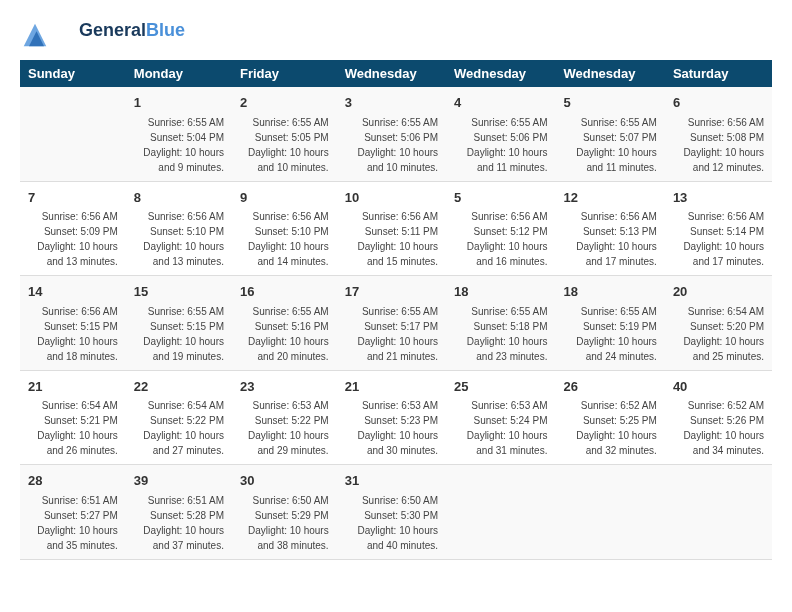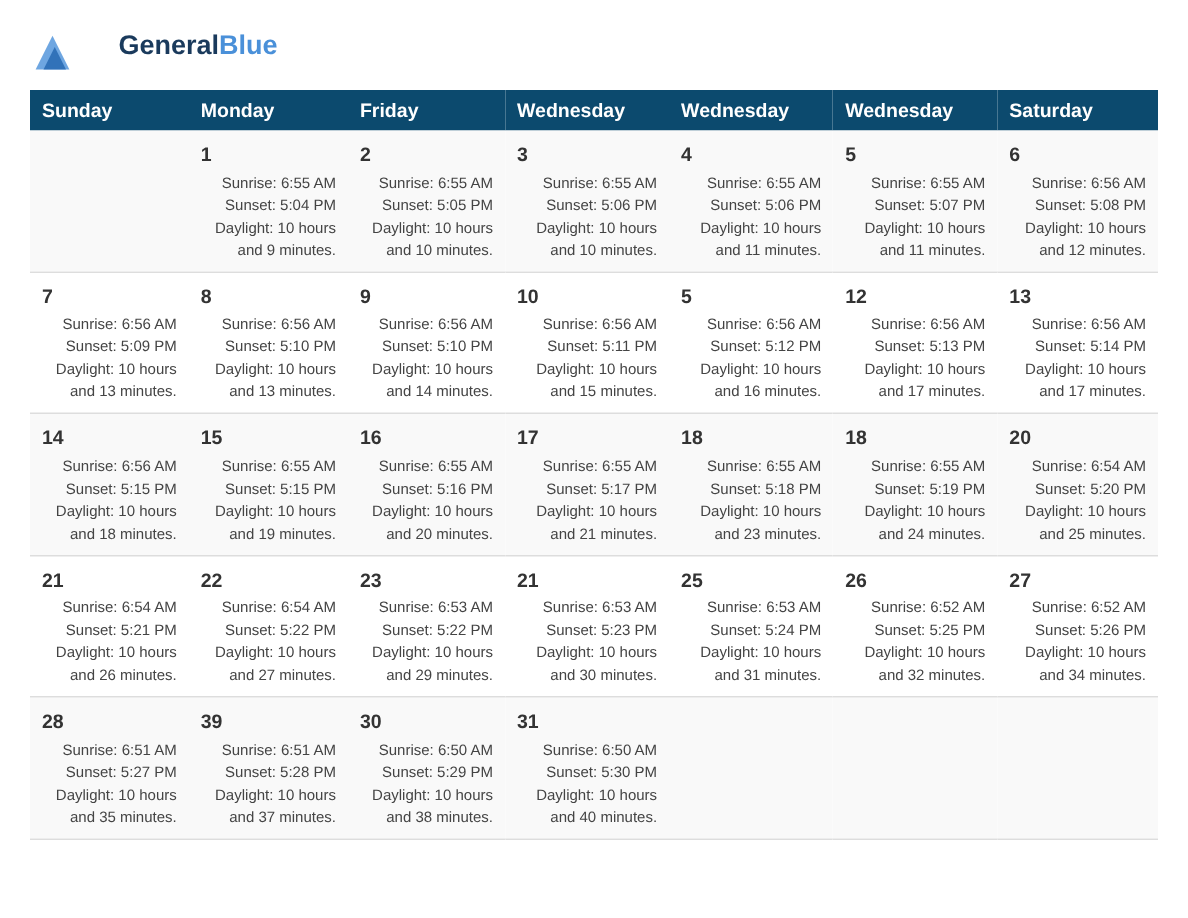--- a/index.html
+++ b/index.html
@@ -229,21 +229,21 @@
         </td>
         <td>
           <span class="day-num">25</span>
           <div class="day-info">Sunrise: 6:53 AM<br>Sunset: 5:24 PM<br>Daylight: 10 hours and 31 minutes.</div>
         </td>
         <td>
           <span class="day-num">26</span>
           <div class="day-info">Sunrise: 6:52 AM<br>Sunset: 5:25 PM<br>Daylight: 10 hours and 32 minutes.</div>
         </td>
         <td>
-          <span class="day-num">27</span>
+          <span class="day-num">40</span>
           <div class="day-info">Sunrise: 6:52 AM<br>Sunset: 5:26 PM<br>Daylight: 10 hours and 34 minutes.</div>
         </td>
       </tr>
       <tr class="week-row">
         <td>
           <span class="day-num">28</span>
           <div class="day-info">Sunrise: 6:51 AM<br>Sunset: 5:27 PM<br>Daylight: 10 hours and 35 minutes.</div>
         </td>
         <td>
           <span class="day-num">39</span>

